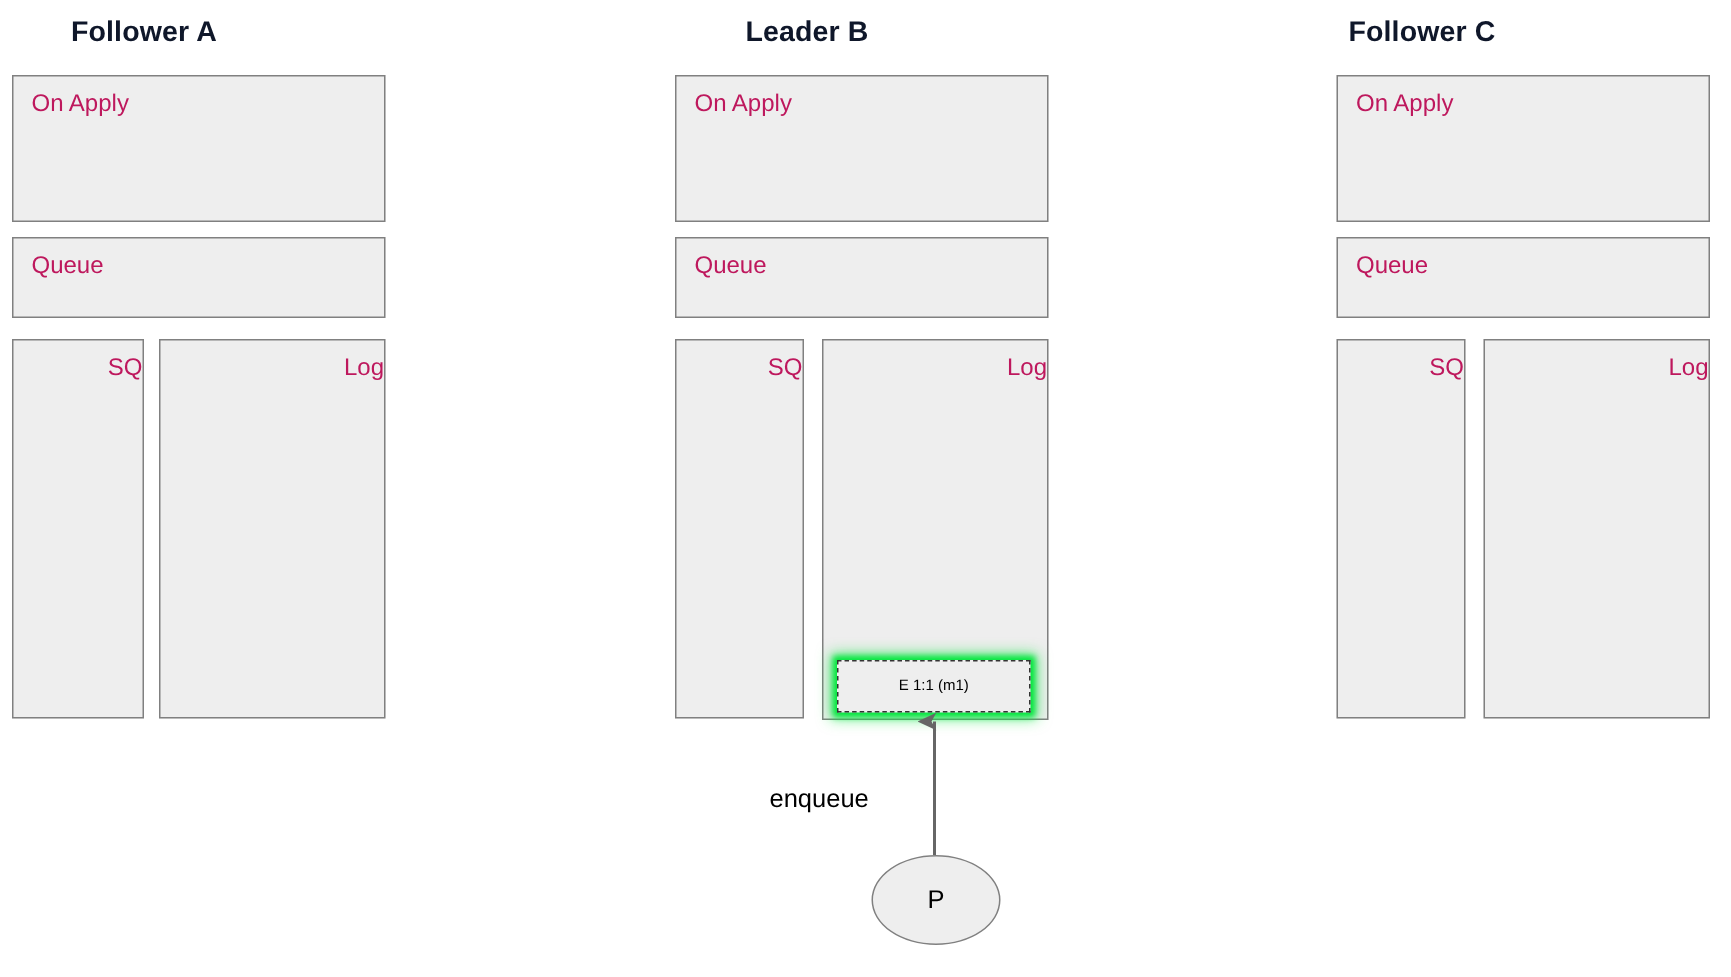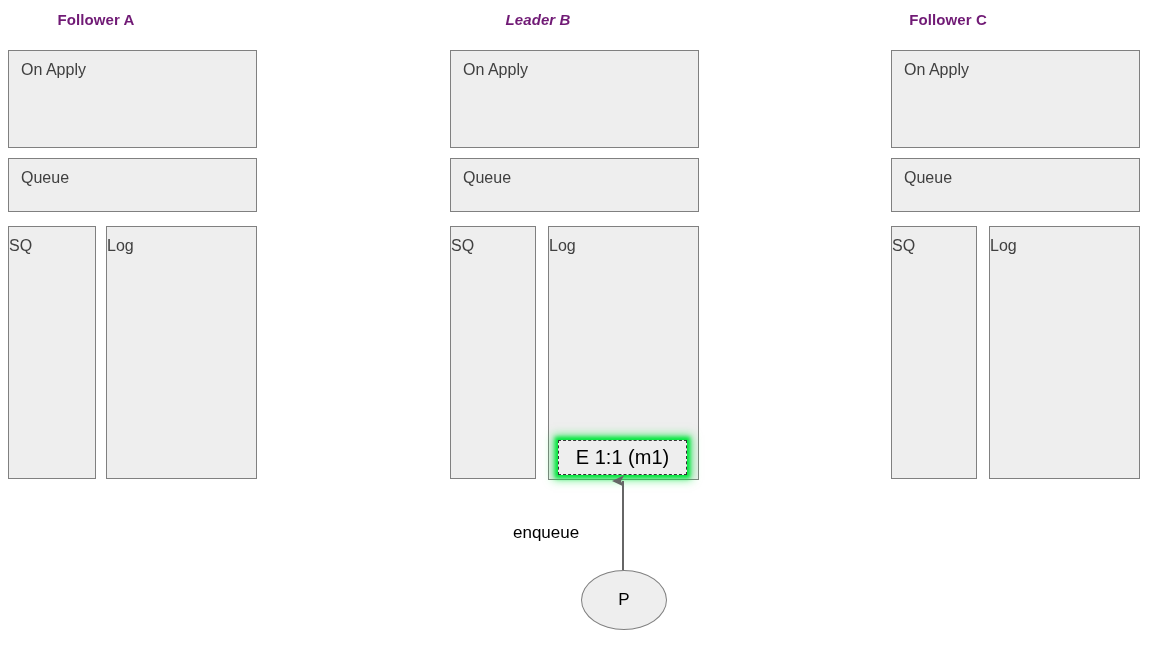--- a/index.html
+++ b/index.html
@@ -16,51 +16,51 @@
     color: #000000;
   }
   #diagram {
     position: absolute;
     left: 0; top: 0;
     width: 1154px;
     height: 651px;
   }
   .node-title {
     position: absolute;
-    font-size: 15px;
+    font-size: 19px;
     font-weight: bold;
-    color: #701a75;
+    color: #0f172a;
     text-align: center;
     letter-spacing: 0.1px;
     white-space: nowrap;
   }
   .box {
     position: absolute;
     background: #eeeeee;
     border: 1px solid #808080;
     box-sizing: border-box;
   }
   .box-label {
     position: absolute;
     font-size: 16px;
-    color: #404040;
+    color: #be185d;
     white-space: nowrap;
   }
   .label-left  { left: 12px; top: 10px; }
-  .label-center{ left: 0; right: 0; top: 10px; text-align: left; }
+  .label-center{ left: 10px; right: 0; top: 10px; text-align: right; }
 
   .log-entry {
     position: absolute;
     background: #eeeeee;
     border: 1.5px dashed #333333;
     box-sizing: border-box;
     display: flex;
     align-items: center;
     justify-content: center;
-    font-size: 20px;
+    font-size: 10px;
     color: #000000;
     white-space: nowrap;
     box-shadow: 0 0 4px 3px #00e63c, 0 0 9px 5px rgba(0,230,60,0.55);
   }
   .ellipse {
     position: absolute;
     background: #eeeeee;
     border: 1px solid #808080;
     border-radius: 50%;
     box-sizing: border-box;
@@ -95,21 +95,21 @@
     </div>
     <div class="box" style="left: 8px; top: 158px; width: 249px; height: 54px;">
       <div class="box-label label-left">Queue</div>
     </div>
     <div class="box" style="left: 8px; top: 226px; width: 88px; height: 253px;">
       <div class="box-label label-center">SQ</div>
     </div>
     <div class="box" style="left: 106px; top: 226px; width: 151px; height: 253px;">
       <div class="box-label label-center">Log</div>
     </div>
-    <div class="node-title" style="left: 474px; top: 11px; width: 128px; font-style: italic;">Leader B</div>
+    <div class="node-title" style="left: 474px; top: 11px; width: 128px;">Leader B</div>
     <div class="box" style="left: 450px; top: 50px; width: 249px; height: 98px;">
       <div class="box-label label-left">On Apply</div>
     </div>
     <div class="box" style="left: 450px; top: 158px; width: 249px; height: 54px;">
       <div class="box-label label-left">Queue</div>
     </div>
     <div class="box" style="left: 450px; top: 226px; width: 86px; height: 253px;">
       <div class="box-label label-center">SQ</div>
     </div>
     <div class="box" style="left: 548px; top: 226px; width: 151px; height: 254px;">

